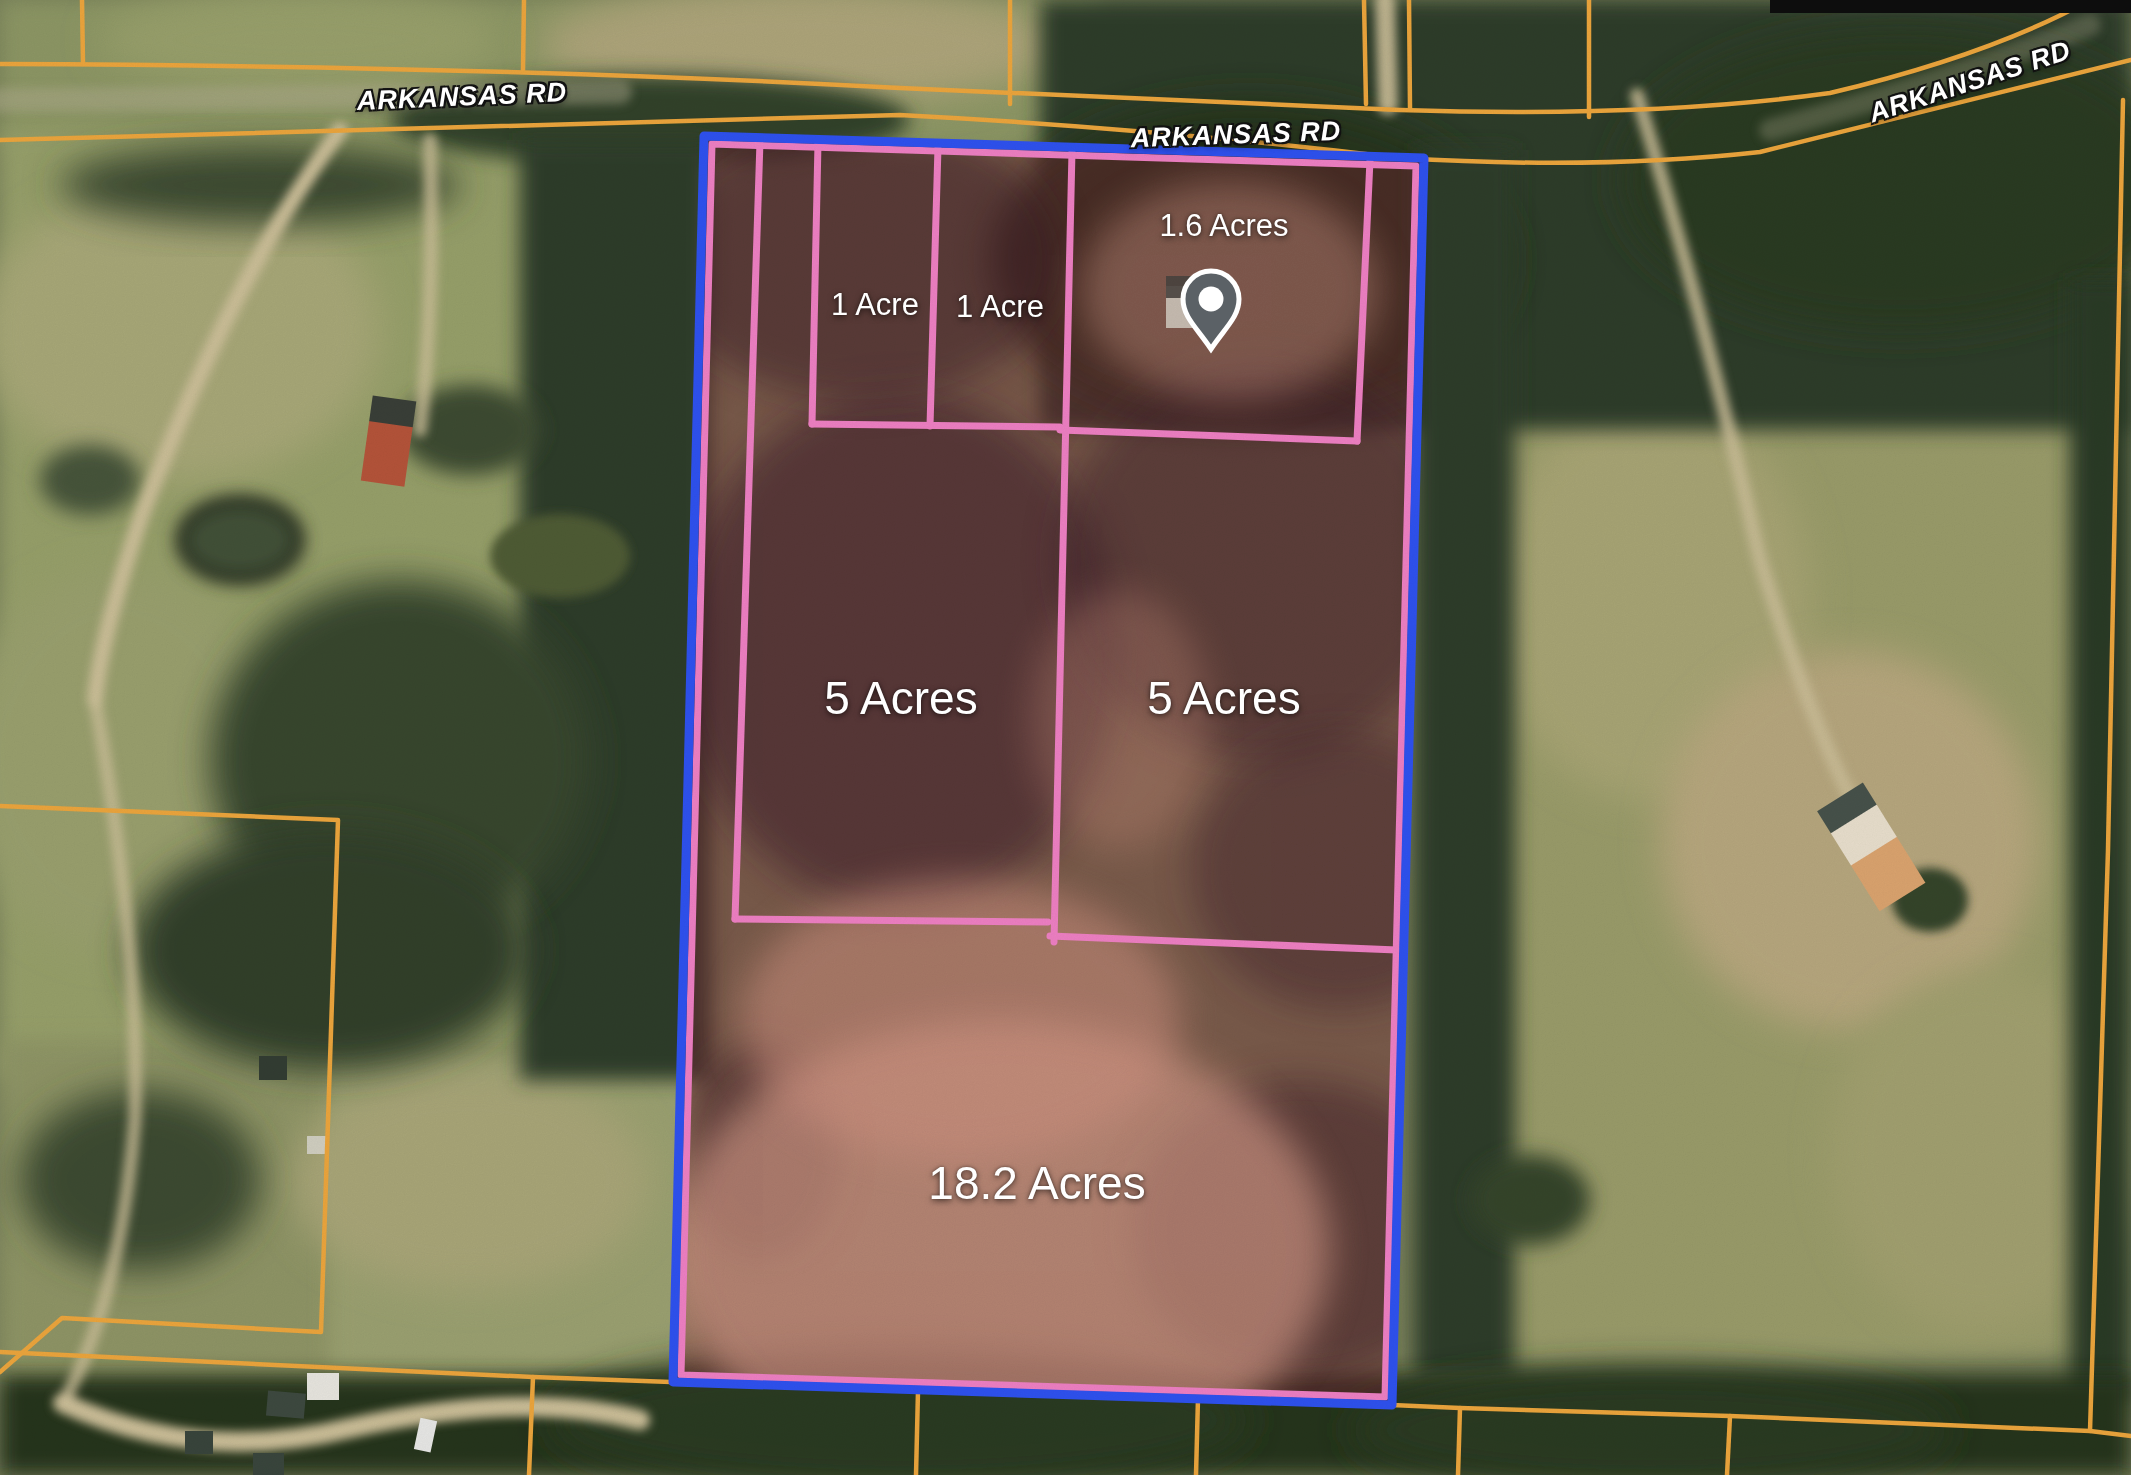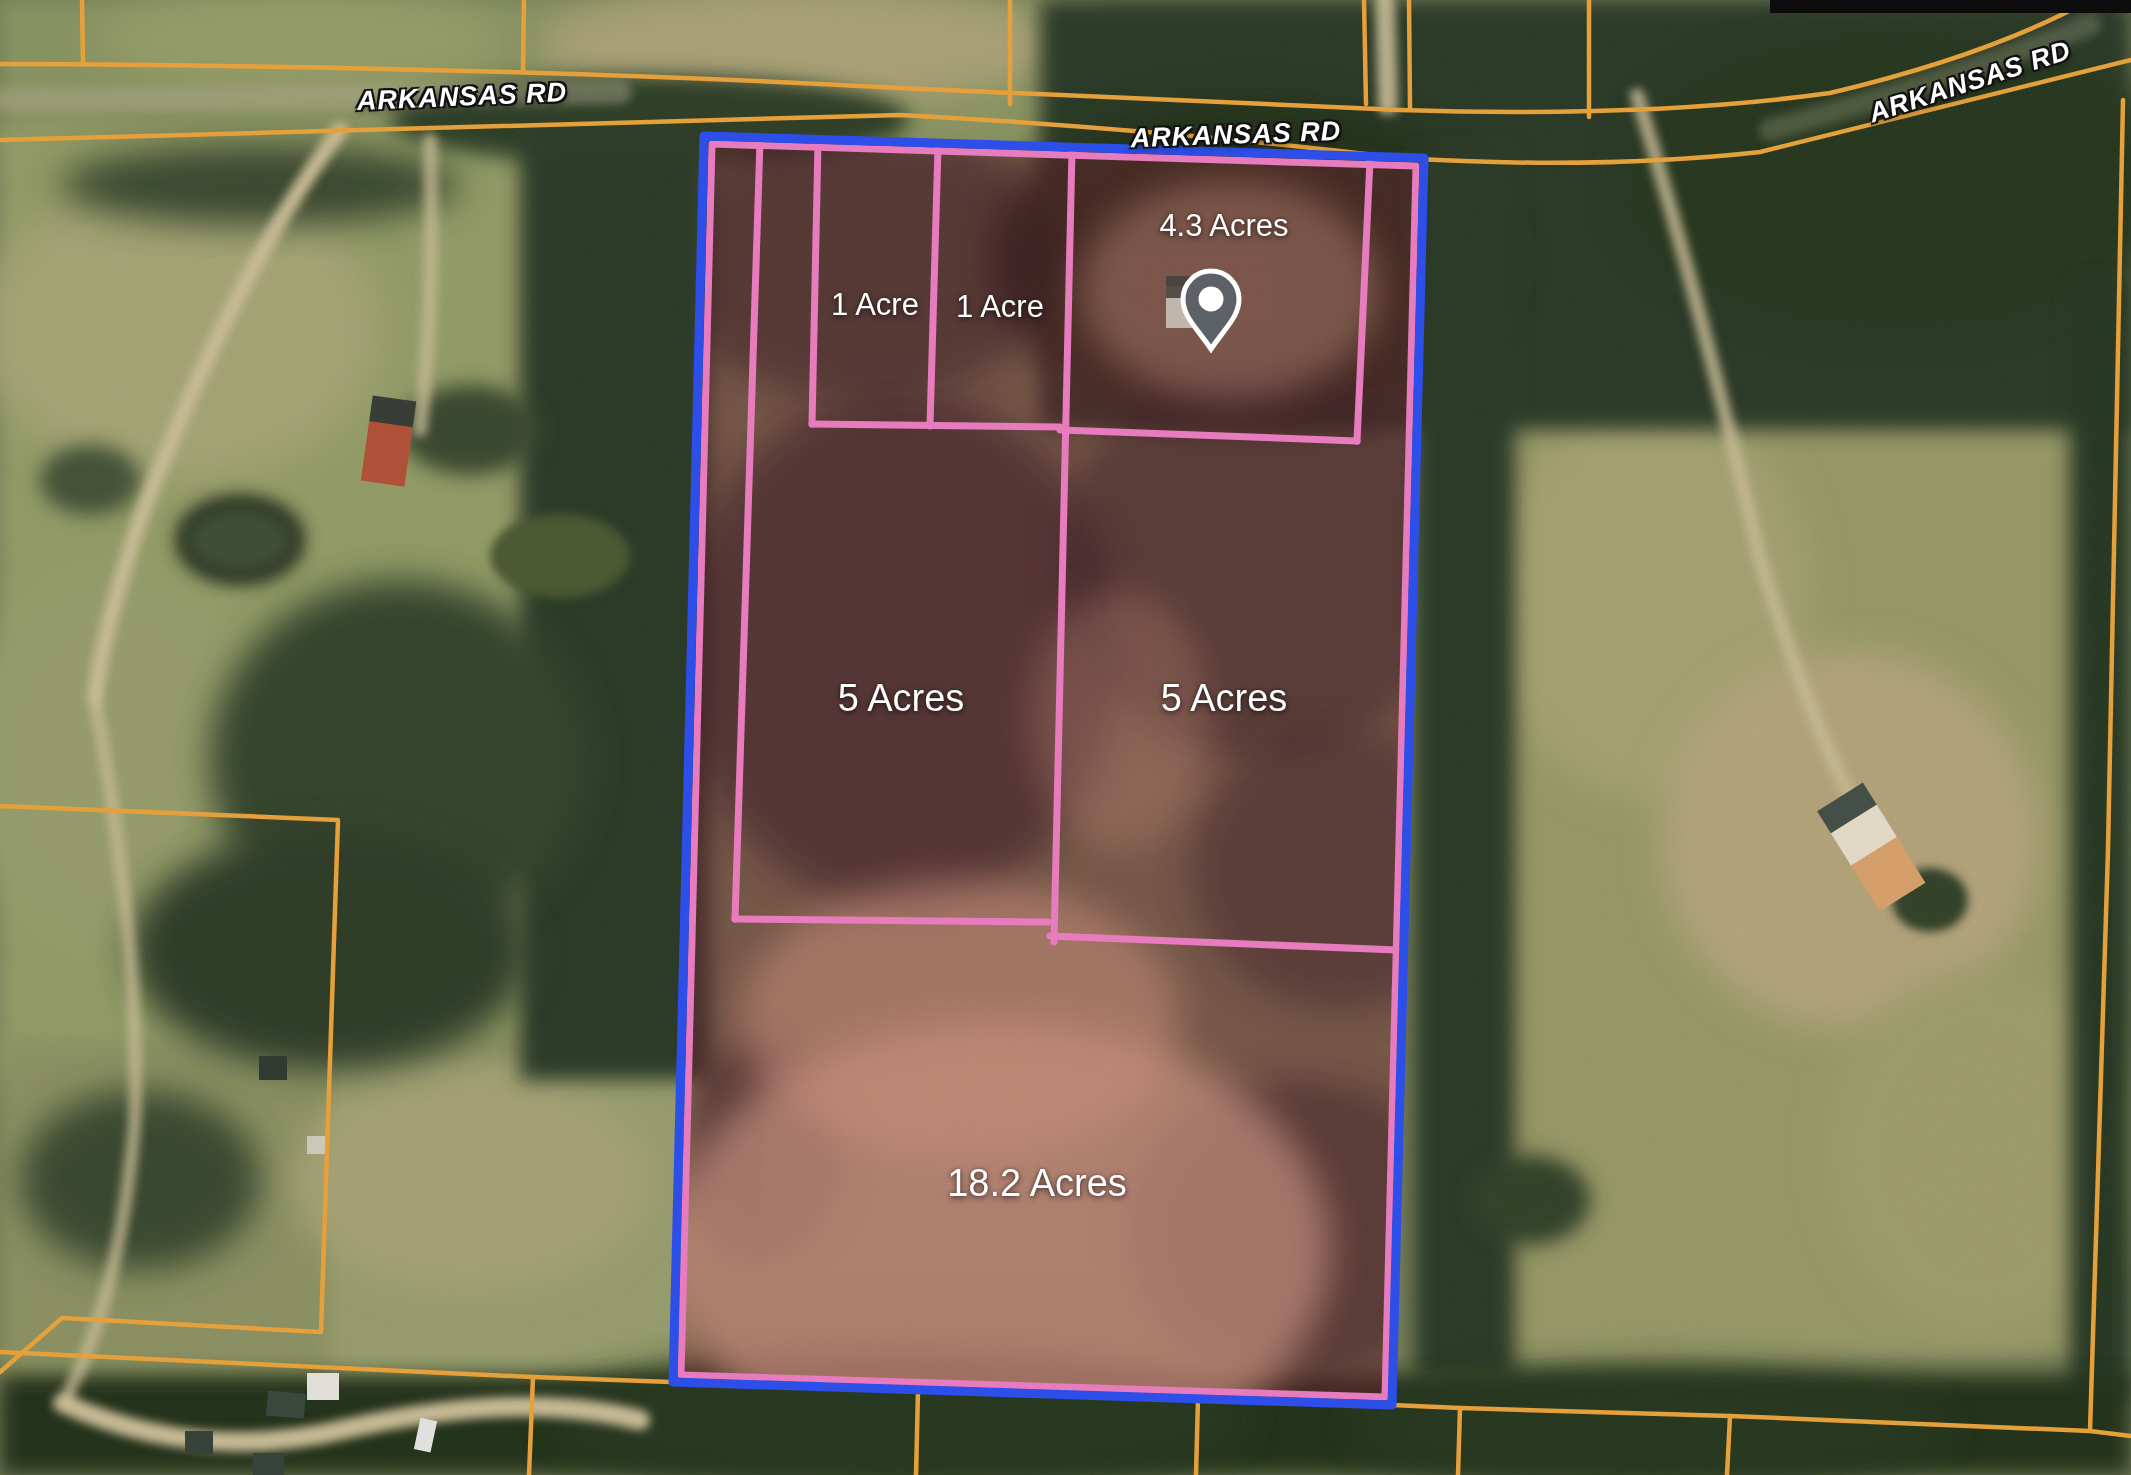--- a/index.html
+++ b/index.html
@@ -5,21 +5,21 @@
   html,body{margin:0;padding:0;background:#000;}
   .stage{position:relative;width:2131px;height:1475px;overflow:hidden;
          font-family:"Liberation Sans",sans-serif;background:#737b55;}
   .stage svg{position:absolute;left:0;top:0;}
   #label-layer{position:absolute;left:0;top:0;width:100%;height:100%;pointer-events:none;}
   .map-label{position:absolute;transform:translate(-50%,-50%);white-space:nowrap;color:#fff;}
   .road-label{font-weight:bold;font-style:italic;font-size:27px;letter-spacing:1px;
      text-shadow:-2px -2px 0 #111,2px -2px 0 #111,-2px 2px 0 #111,2px 2px 0 #111,0 3px 7px rgba(0,0,0,.6);}
   .lot-label{font-weight:400;text-shadow:0 2px 6px rgba(0,0,0,.6),0 0 3px rgba(0,0,0,.35);}
   .lot-label.small{font-size:31px;}
-  .lot-label.large{font-size:38px;}
+  .lot-label.large{font-size:46px;}
 </style>
 </head>
 <body>
 
 <div class="stage">
 
 <svg width="2131" height="1475" viewBox="0 0 2131 1475">
   <defs>
     <filter id="blur18" x="-40%" y="-40%" width="180%" height="180%">
           <feGaussianBlur stdDeviation="18"></feGaussianBlur>
@@ -188,18 +188,18 @@
     <circle cx="1211" cy="299" r="12.5" fill="#ffffff"></circle>
   </g>
 </svg>
 
 <div id="label-layer">
       <div class="map-label road-label" style="left: 462px; top: 97px; transform: translate(-50%, -50%) rotate(-2.5deg);">ARKANSAS RD</div>
       <div class="map-label road-label" style="left: 1236px; top: 135px; transform: translate(-50%, -50%) rotate(-2deg);">ARKANSAS RD</div>
       <div class="map-label road-label" style="left: 1970px; top: 82px; transform: translate(-50%, -50%) rotate(-18deg);">ARKANSAS RD</div>
       <div class="map-label lot-label small" style="left: 875px; top: 305px;">1 Acre</div>
       <div class="map-label lot-label small" style="left: 1000px; top: 307px;">1 Acre</div>
-      <div class="map-label lot-label small" style="left: 1224px; top: 226px;">4.3 Acres</div>
+      <div class="map-label lot-label small" style="left: 1224px; top: 226px;">1.6 Acres</div>
       <div class="map-label lot-label large" style="left: 901px; top: 698px;">5 Acres</div>
       <div class="map-label lot-label large" style="left: 1224px; top: 698px;">5 Acres</div>
       <div class="map-label lot-label large" style="left: 1037px; top: 1183px;">18.2 Acres</div>
     </div>
 </div>
 
 </body></html>

